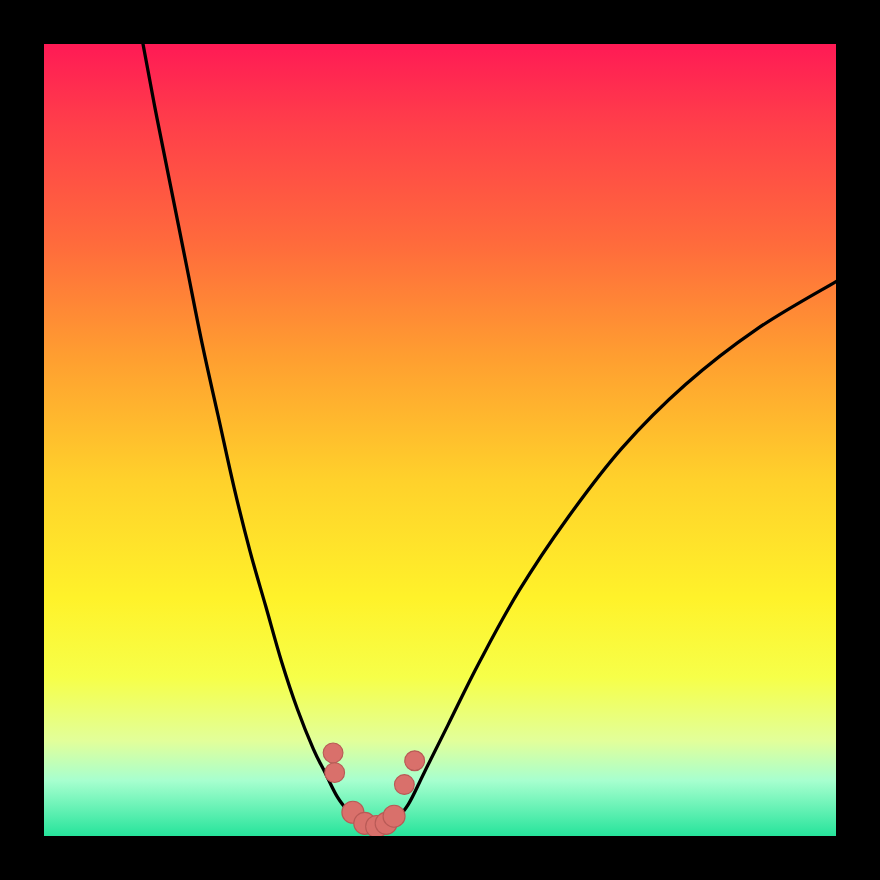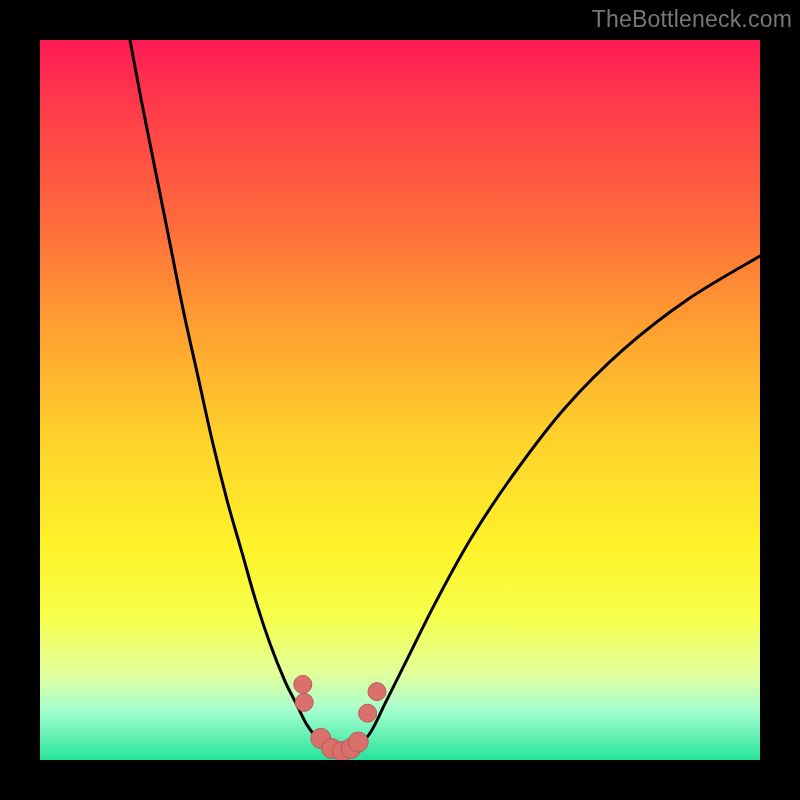--- a/index.html
+++ b/index.html
@@ -73,15 +73,14 @@
         <circle cx="280.8" cy="698.4" r="10" fill="#d9706b" stroke="#b85a56" stroke-width="1"></circle>
         <circle cx="291.6" cy="708.48" r="10" fill="#d9706b" stroke="#b85a56" stroke-width="1"></circle>
         <circle cx="302.4" cy="711.36" r="10" fill="#d9706b" stroke="#b85a56" stroke-width="1"></circle>
         <circle cx="311.04" cy="708.48" r="10" fill="#d9706b" stroke="#b85a56" stroke-width="1"></circle>
         <circle cx="318.24" cy="702" r="10" fill="#d9706b" stroke="#b85a56" stroke-width="1"></circle>
         <circle cx="327.6" cy="673.2" r="9" fill="#d9706b" stroke="#b85a56" stroke-width="1"></circle>
         <circle cx="336.96" cy="651.6" r="9" fill="#d9706b" stroke="#b85a56" stroke-width="1"></circle>
       </g>
   </svg>
 
-  <div class="watermark">TheBottleneck.com</div>
 
 </div>
 
 </body></html>

